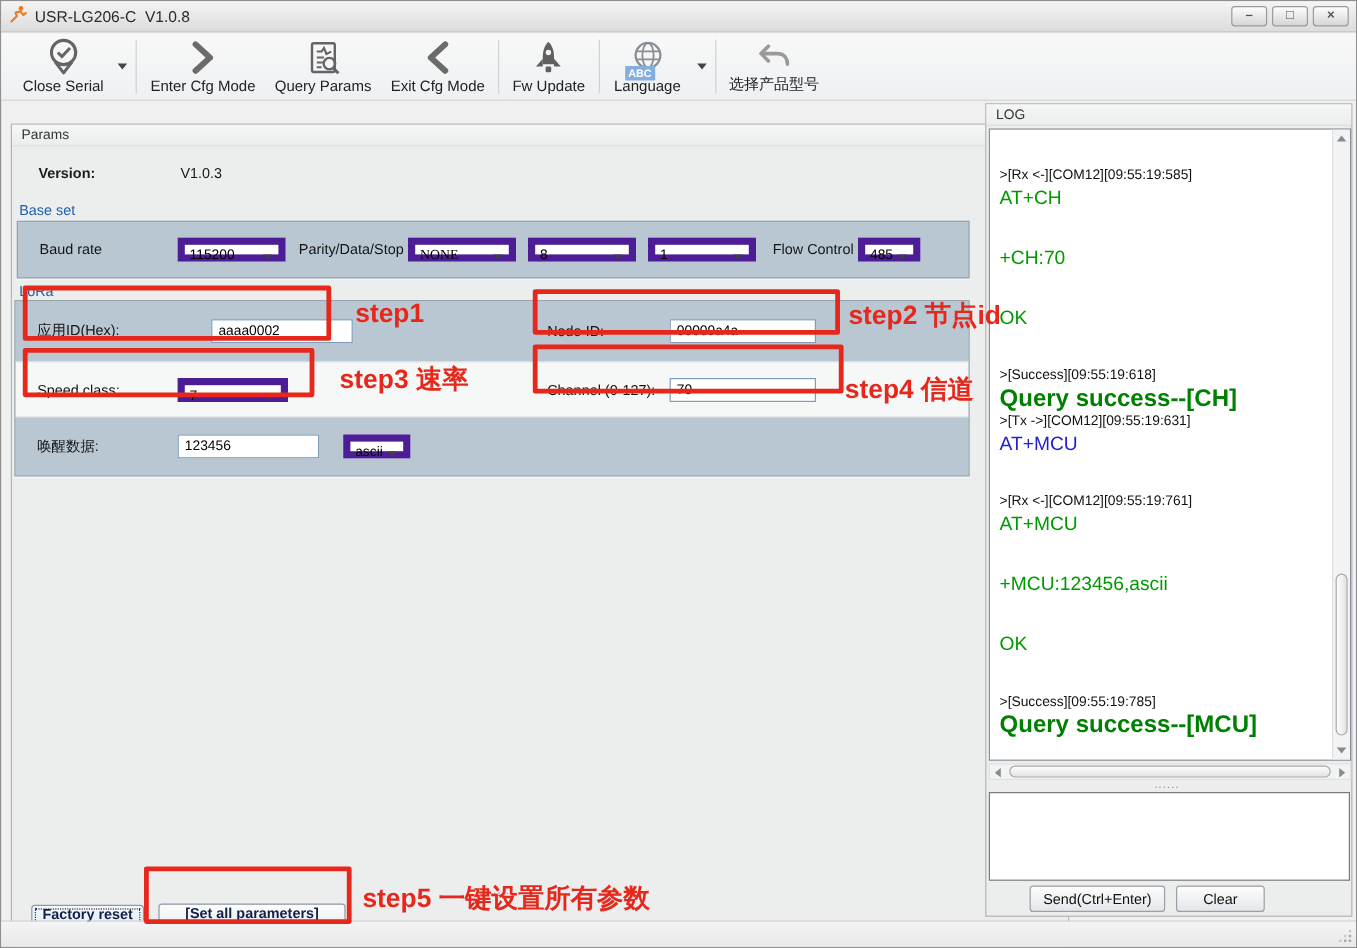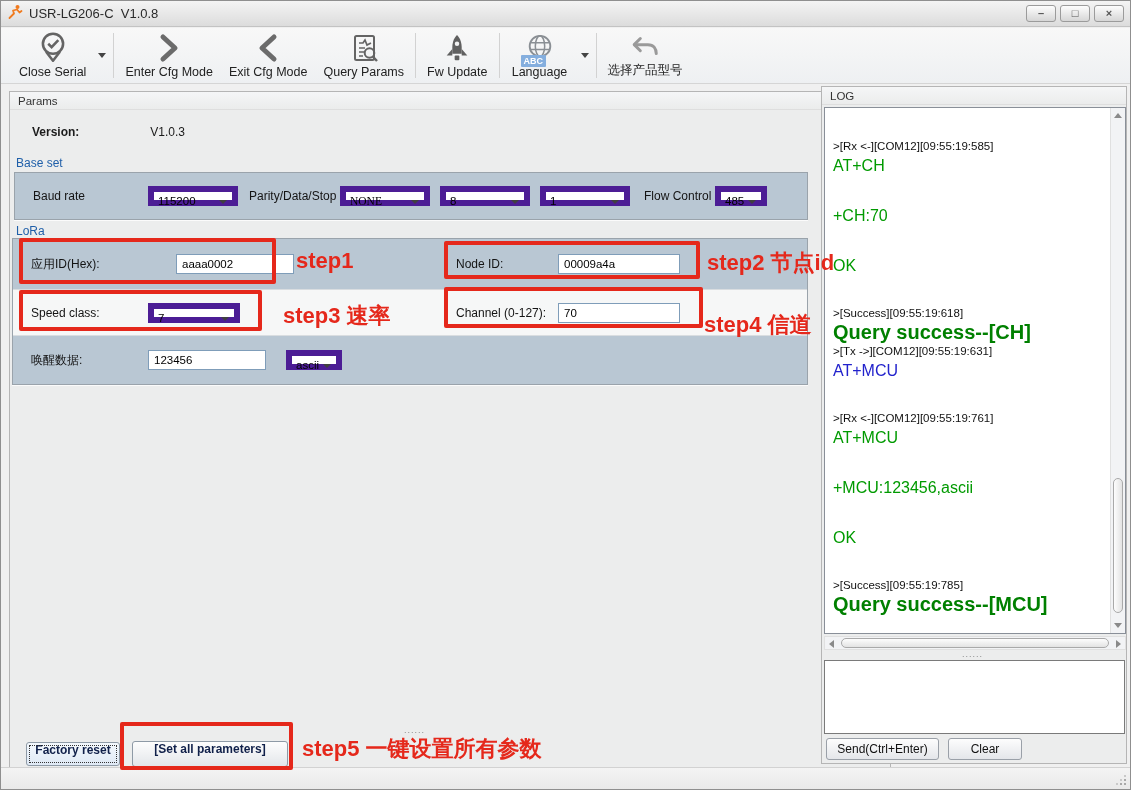--- a/index.html
+++ b/index.html
@@ -29,21 +29,21 @@
   .caret-down { width:0; height:0; border-left:4px solid transparent; border-right:4px solid transparent; border-top:5px solid #444; }
   .tool-sep { width:1px; background:#d2d2d2; margin:5px 3px; }
   .lang-wrap { position:relative; }
   .abc-badge { position:absolute; left:-4px; bottom:-2px; background:#84aede; color:#fff;
     font-size:9px; font-weight:bold; padding:1px 3px; border-radius:1px; }
 
   
   .panel { position:absolute; background:#eceded; border:1px solid #b5b5b5; }
   .panel-header { height:18px; line-height:18px; padding-left:8px; font-size:11.5px; color:#333;
     background:linear-gradient(#f5f6f7,#ebecec); border-bottom:1px solid #dedede; }
-  #params-panel { left:8px; top:90px; width:882px; height:687px; }
+  #params-panel { left:8px; top:102px; width:882px; height:687px; }
   #log-panel { left:820px; top:85px; width:306px; height:678px; }
 
   
   .version-row { position:absolute; left:22px; top:33px; }
   .version-label { display:inline-block; width:115px; font-weight:bold; color:#1c1c1c; }
   .group-label { position:absolute; left:6px; font-size:12px; color:#1f5fa9; }
   .groupbox { position:absolute; border:1px solid #9aa3ab; box-shadow:0 1px 0 #fbfbfb; background:#b9c7d3; }
   #base-group { left:4px; top:80px; width:794px; height:48px; }
   .flabel { position:absolute; font-size:12px; color:#141414; white-space:nowrap; }
   .combo { position:absolute; height:20px; background:#fff; border:6px solid #4c1d95;
@@ -85,21 +85,21 @@
   .vscroll .thumb { position:absolute; left:2px; width:10px; top:370px; height:135px; border:1px solid #a9a9a9; border-radius:6px; background:linear-gradient(90deg,#fdfdfd,#e3e3e3); }
 
   .hscroll { position:absolute; left:2px; top:549px; width:302px; height:14px; background:#f2f3f5; border:1px solid #e0e0e0; }
   .hscroll .left { position:absolute; left:4px; top:3px; width:0; height:0; border-top:4px solid transparent; border-bottom:4px solid transparent; border-right:5px solid #8a8a8a; }
   .hscroll .right { position:absolute; right:4px; top:3px; width:0; height:0; border-top:4px solid transparent; border-bottom:4px solid transparent; border-left:5px solid #8a8a8a; }
   .hscroll .thumb { position:absolute; left:16px; right:16px; top:1px; height:10px; border:1px solid #a9a9a9; border-radius:5px; background:linear-gradient(#fdfdfd,#e3e3e3); }
 
   .send-box { position:absolute; left:2px; top:573px; width:301px; height:74px;
     background:#fff; border:1px solid #7a7a7a; resize:none; font-family:"Liberation Sans",sans-serif; font-size:12px; }
   .log-btn { position:absolute; top:651px; height:22px; border:1px solid #9aa0a8; border-radius:3px;
-    background:linear-gradient(#fdfdfd,#e4e6ea); font-size:12px; color:#111; text-align:center; line-height:20px; cursor:default; }
+    background:linear-gradient(#fdfdfd,#e4e6ea); font-size:12px; color:#111; text-align:center; line-height:20px; cursor:default;margin-left:32px; }
   #send-btn { left:4px; width:113px; }
   #clear-btn { left:126px; width:74px; }
 
   
   .statusbar { position:absolute; left:0; bottom:0; width:100%; height:22px;
     background:linear-gradient(#f4f4f4,#e9e9e9); border-top:1px solid #d2d2d2; }
   .grip { position:absolute; right:4px; bottom:4px; width:2px; height:2px; background:#a9a9a9;
     box-shadow:-4px 0 #a9a9a9,-8px 0 #c9c9c9, 0 -4px #a9a9a9, -4px -4px #c9c9c9, 0 -8px #c9c9c9; }
 
   
@@ -156,38 +156,38 @@
       <span class="ticon">
         <svg width="26" height="32" viewBox="0 0 24 32">
             <path d="M6 5 L18 16 L6 27" stroke="#6b6b6b" stroke-width="5" fill="none" stroke-linecap="round" stroke-linejoin="round"></path>
           </svg>
       </span>
       <span class="tlabel">Enter Cfg Mode</span>
     </div>
 
     <div class="tool-item">
       <span class="ticon">
-        <svg width="26" height="32" viewBox="0 0 24 32">
-            <path d="M18 5 L6 16 L18 27" stroke="#6b6b6b" stroke-width="5" fill="none" stroke-linecap="round" stroke-linejoin="round"></path>
-          </svg>
-      </span>
-      <span class="tlabel">Exit Cfg Mode</span>
-    </div>
-
-    <div class="tool-item">
-      <span class="ticon">
         <svg width="32" height="32" viewBox="0 0 32 32">
           <rect x="7" y="4" width="19" height="24" rx="1.5" fill="none" stroke="#646464" stroke-width="2"></rect>
           <path d="M11 11 h4 l2-3 l2 5 l4-2" stroke="#646464" fill="none" stroke-width="1.7"></path>
           <path d="M11 16 h6 M11 20 h5 M11 24 h4" stroke="#646464" stroke-width="1.7"></path>
           <circle cx="21.5" cy="21" r="4.8" fill="none" stroke="#646464" stroke-width="2"></circle>
           <path d="M24.8 24.6 L29 29" stroke="#646464" stroke-width="2.4"></path>
         </svg>
       </span>
       <span class="tlabel">Query Params</span>
+    </div>
+
+    <div class="tool-item">
+      <span class="ticon">
+        <svg width="26" height="32" viewBox="0 0 24 32">
+            <path d="M18 5 L6 16 L18 27" stroke="#6b6b6b" stroke-width="5" fill="none" stroke-linecap="round" stroke-linejoin="round"></path>
+          </svg>
+      </span>
+      <span class="tlabel">Exit Cfg Mode</span>
     </div>
     <div class="tool-sep"></div>
 
     <div class="tool-item">
       <span class="ticon">
         <svg width="30" height="32" viewBox="0 0 32 32">
           <path d="M16 2 C20 6 21 11 21 16 L21 22 H11 L11 16 C11 11 12 6 16 2 Z" fill="#606060"></path>
           <path d="M11 17 L5 24 L11 24 Z" fill="#606060"></path>
           <path d="M21 17 L27 24 L21 24 Z" fill="#606060"></path>
           <rect x="13.5" y="24" width="5" height="5" rx="1" fill="#606060"></rect>

